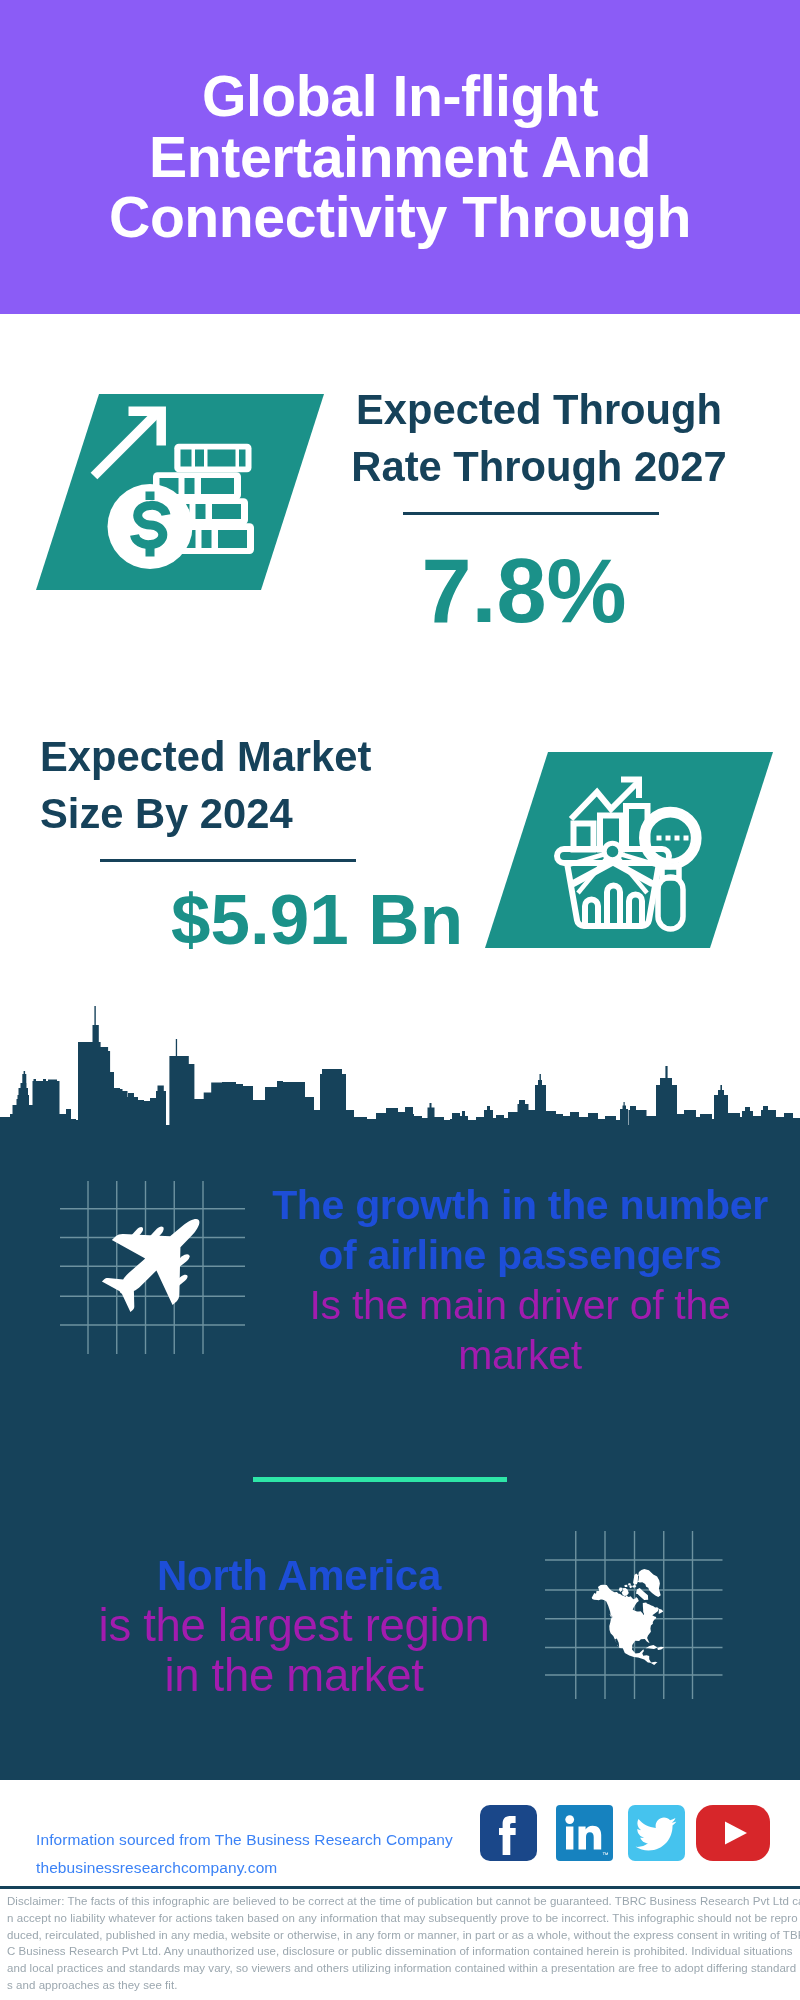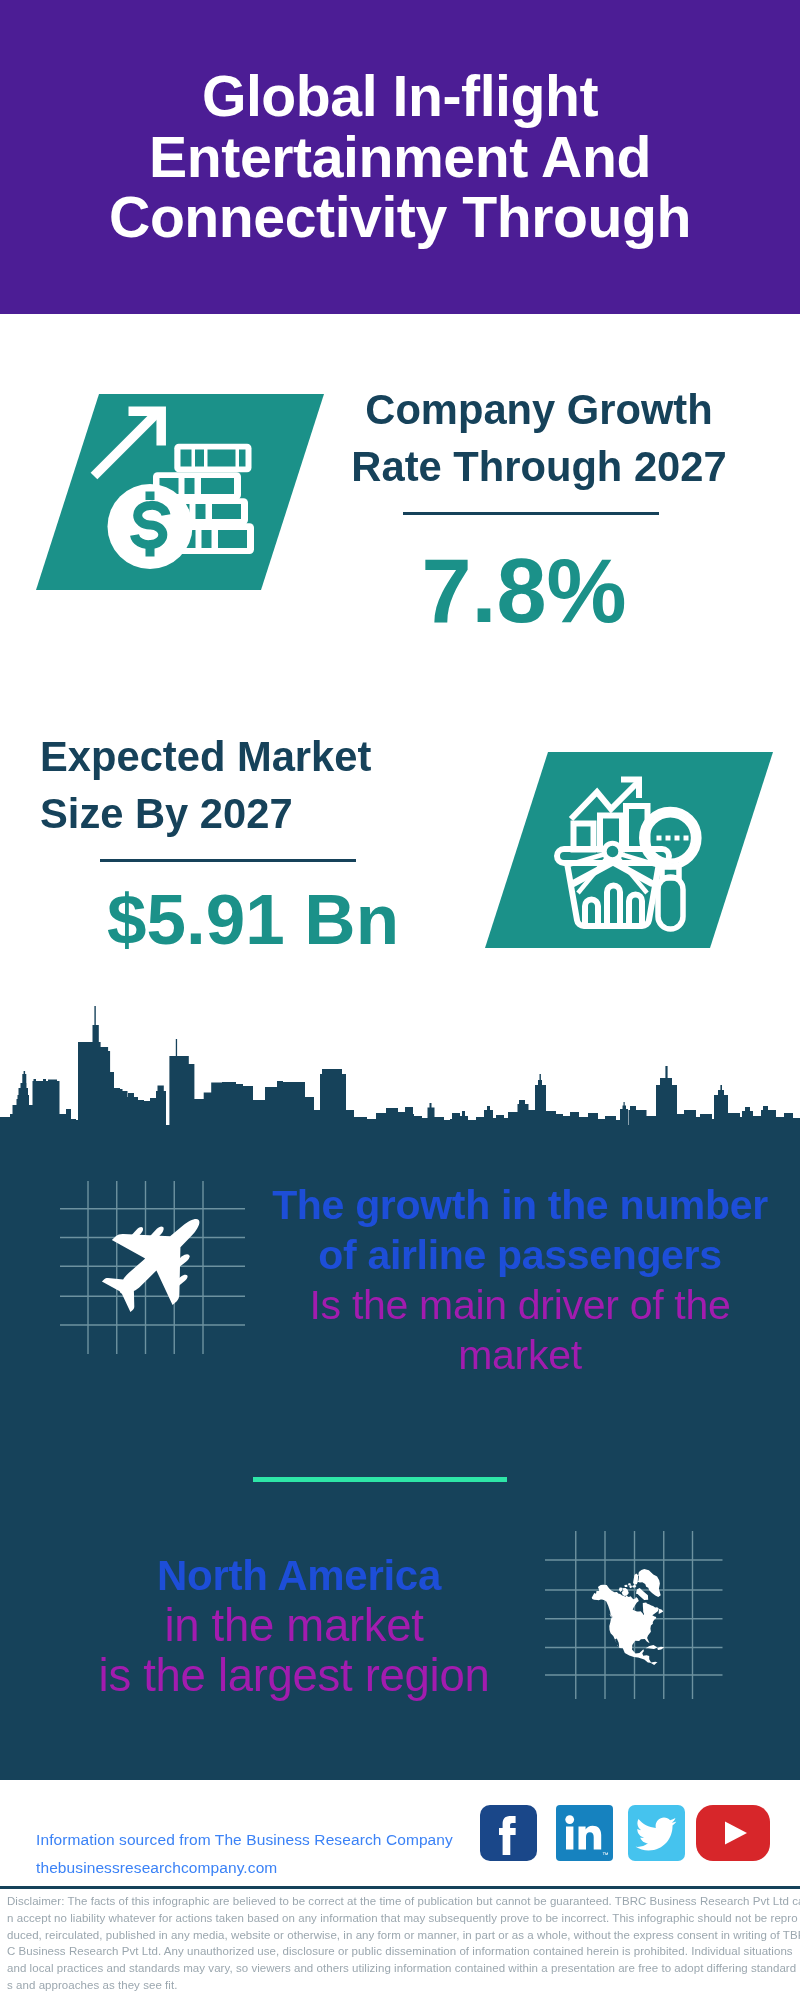--- a/index.html
+++ b/index.html
@@ -9,21 +9,21 @@
     background:#ffffff;
     position:relative;
     overflow:hidden;
     -webkit-font-smoothing:antialiased;
   }
   .page { position:relative; width:800px; height:2000px; background:#ffffff; overflow:hidden; }
 
   
   .header {
     position:absolute; left:0; top:0; width:800px; height:314px;
-    background:#4c1d95;
+    background:#8b5cf6;
   }
   .header-title {
     position:absolute; left:60px; top:66px; width:680px;
     text-align:center; color:#ffffff;
     font-size:57.2px; font-weight:bold; line-height:60.7px;
     letter-spacing:-0.45px;
   }
 
   
   .para {
@@ -52,21 +52,21 @@
     position:absolute; left:40px; top:728px; width:420px;
     color:#16425a;
     font-size:41.7px; font-weight:bold; line-height:57px;
   }
   .stat2-rule {
     position:absolute; left:100px; top:859px; width:256px; height:3px;
     background:#16425a;
   }
   .stat2-value {
     position:absolute; left:43px; top:882px; width:420px;
-    text-align:center; color:#1b9189;
+    text-align:right; color:#1b9189;
     font-size:71px; font-weight:bold; line-height:76px;
   }
 
   
   .skyline { position:absolute; left:0; top:1005px; width:800px; height:130px; display:block; }
   .darkfill { position:absolute; left:0; top:1130px; width:800px; height:650px; background:#16425a; }
 
   .sec1-text {
     position:absolute; left:260px; top:1180px; width:520px;
     text-align:center; line-height:50px;
@@ -152,21 +152,21 @@
       </g>
 
       <circle cx="114" cy="132.5" r="42.5" fill="#ffffff"></circle>
       <g fill="none" stroke="#1b9189" stroke-width="9" stroke-linecap="butt">
         <path d="M130 121 a14 11 0 0 0 -16 -9.5 a12 9.5 0 0 0 0 19.5 h0.5 a12 9.5 0 0 1 0 19.5 a14 11 0 0 1 -16 -9.5"></path>
         <path d="M114 106 v-8.5 M114 154 v8.5"></path>
       </g>
     </g>
   </svg>
   <div class="stat1-label">
-    <div>Company Growth</div>
+    <div>Expected Through</div>
     <div>Rate Through 2027</div>
   </div>
   <div class="stat1-rule"></div>
   <div class="stat1-value">7.8%</div>
 
   <svg class="para stat2-shape" viewBox="0 0 288 196" style="background:none">
     <polygon points="63,0 288,0 225,196 0,196" fill="#1b9189"></polygon>
     <g fill="none" stroke="#ffffff" stroke-width="5.5">
 
       <path d="M86 67 L112 40 L126 57 L153 30" stroke-linejoin="miter" stroke-width="6"></path>
@@ -202,21 +202,21 @@
       <g fill="#ffffff" stroke="none">
         <rect x="171.5" y="83.5" width="5" height="5"></rect>
         <rect x="180.5" y="83.5" width="5" height="5"></rect>
         <rect x="189.5" y="83.5" width="5" height="5"></rect>
         <rect x="198.5" y="83.5" width="5" height="5"></rect>
       </g>
     </g>
   </svg>
   <div class="stat2-label">
     <div>Expected Market</div>
-    <div>Size By 2027</div>
+    <div>Size By 2024</div>
   </div>
   <div class="stat2-rule"></div>
   <div class="stat2-value">$5.91 Bn</div>
 
   <svg class="skyline" viewBox="0 0 800 130" preserveAspectRatio="none">
     <path id="skypath" fill="#16425a" d="M0 130V112h13V130zM10 130V109h9V130zM17 130V114h7V130zM24 130V112h5V130zM28 130V116h5V130zM12.5 130V100h20V130zM16.5 130V94h12V130zM17.5 130V90h11.5V130zM18.5 130V83h9.5V130zM20.5 130V78h6V130zM22.3 130V69h4V130zM23.6 130V66h1.5V130zM32.5 130V76h27V130zM33.5 130V74h2.5V130zM43 130V74h3V130zM48 130V74.5h9V130zM59.5 130V109h4.5V130zM63 130V109h8V130zM66 130V104h5V130zM70 130V114h6V130zM76 130V115h6V130zM78 130V37h22.6V130zM92.5 130V20h6.3V130zM94.4 130V1h1.4V130zM100.6 130V42h7.5V130zM108.1 130V46h2V130zM110 130V67h4V130zM113.7 130V83h6.3V130zM120 130V84h2.5V130zM122.5 130V86h5V130zM126 130V92h12V130zM128 130V88h6V130zM134 130V95h10V130zM140 130V96h12V130zM150 130V93h10V130zM156 130V86h10V130zM157.5 130V80.6h6.3V130zM169.4 130V51h19.4V130zM175.8 130V34h1.3V130zM188.7 130V59h5.7V130zM194.4 130V94h9.4V130zM203.7 130V87.5h7.6V130zM211.2 130V77.5h15.7V130zM222 130V77h14V130zM236 130V79h7V130zM243 130V81h10V130zM249 130V105h16V130zM249 130V98h4V130zM253 130V95h12V130zM265 130V82h14V130zM277 130V76h6V130zM283 130V77h22V130zM305 130V92h9V130zM312 130V105h8V130zM320 130V69h26V130zM322 130V64h20V130zM346 130V105h8V130zM352 130V112h15V130zM366 130V114h10V130zM376 130V108h12V130zM386 130V103h12V130zM398 130V107h12V130zM402 130V109h12V130zM405 130V102h8V130zM412 130V111h10V130zM420 130V113h8V130zM427.5 130V102.5h7V130zM429.5 130V98h2V130zM434 130V112h10V130zM442 130V115h10V130zM450 130V114h10V130zM452 130V108h8V130zM459 130V111h9V130zM462 130V106h3V130zM468 130V115h10V130zM476 130V112h8V130zM484 130V105h9V130zM487 130V101h3V130zM492 130V113h10V130zM496 130V110h8V130zM503 130V113h9V130zM508 130V107h12V130zM517.5 130V99h11V130zM519 130V95h6V130zM528 130V105h9V130zM535 130V80h11V130zM538 130V75h4V130zM539.5 130V69h1.4V130zM546 130V106h10V130zM553 130V109h10V130zM561 130V111h11V130zM570 130V107h9V130zM578 130V112h12V130zM588 130V108h10V130zM596 130V114h12V130zM605 130V111h11V130zM613 130V115h8V130zM620 130V104h8V130zM622.5 130V100.5h3.5V130zM623.5 130V97h1.2V130zM628.5 130V105h18V130zM630 130V101h6V130zM645 130V111h12V130zM656 130V80h21V130zM660 130V73h12V130zM665.4 130V61h2.2V130zM677 130V109h14V130zM684 130V105h12V130zM692 130V112h12V130zM700 130V109h12V130zM708 130V114h8V130zM714 130V90h14V130zM718 130V85h6V130zM720.4 130V80h1.6V130zM728 130V108h12V130zM736 130V112h8V130zM742 130V106h11V130zM745 130V102h5V130zM752 130V111h9V130zM761 130V105h15V130zM763 130V101h5V130zM776 130V112h10V130zM784 130V108h9V130zM792 130V113h8V130zM0 120h800v10H0z"></path>
   </svg>
   <div class="darkfill"></div>
 
   <svg class="plane-icon" viewBox="0 0 200 190">
@@ -293,22 +293,22 @@
       <line x1="5" y1="137.5" x2="182.5" y2="137.5"></line>
       <line x1="5" y1="165" x2="182.5" y2="165"></line>
     </g>
     <g fill="#ffffff" fill-rule="evenodd">
       <path d="M57.9 76.9L60.7 75.0L63.2 74.7L66.7 75.0L69.0 78.2L71.3 80.5L74.5 82.2L77.0 82.0L78.2 83.4L80.2 83.9L82.2 85.6L83.6 85.8L85.4 86.7L86.5 85.8L88.8 86.9L90.7 86.2L91.7 87.4L93.3 89.2L95.3 88.6L96.0 87.0L97.8 88.6L98.8 90.9L96.9 92.5L96.0 93.8L93.5 97.7L92.7 99.5L94.3 100.5L97.0 101.4L99.0 101.4L100.7 101.3L102.9 103.8L103.7 105.3L104.1 104.1L103.2 101.9L103.1 99.0L102.9 96.7L102.8 93.0L106.2 92.5L106.9 93.6L109.5 94.4L111.3 95.6L113.0 96.1L115.1 97.6L117.2 97.2L118.9 98.8L117.8 101.3L114.8 103.4L112.3 105.2L114.5 106.5L116.3 107.0L115.5 109.1L114.4 109.5L112.8 111.9L112.9 113.7L110.9 115.5L110.4 118.5L110.9 121.8L108.0 125.5L107.1 128.0L109.6 133.3L106.8 131.5L104.8 129.0L100.9 129.3L99.1 131.0L95.2 130.8L92.3 135.0L92.0 139.6L95.5 143.6L99.4 143.0L103.4 139.2L103.9 140.9L102.3 143.3L103.2 145.8L106.6 145.3L109.2 146.0L109.2 149.2L111.1 152.6L115.4 151.7L117.6 152.4L116.4 153.1L114.2 155.0L110.5 152.8L107.9 152.6L104.3 149.4L101.2 148.5L98.1 147.6L93.9 147.0L89.3 145.6L84.8 143.1L82.8 138.2L79.6 138.0L76.9 134.2L75.1 129.3L76.8 128.4L78.7 132.7L79.2 136.8L77.7 136.0L75.0 129.8L73.3 126.1L70.6 123.2L69.5 120.1L69.3 116.0L70.2 112.8L70.9 108.9L72.5 107.1L70.6 104.7L70.1 101.6L69.3 98.9L68.3 96.0L67.3 93.7L66.3 91.6L64.4 90.3L62.0 89.6L60.7 89.4L58.7 90.2L57.3 90.0L54.2 89.8L52.3 89.0L51.7 87.7L54.3 83.0L56.0 83.7L56.5 81.0L59.2 80.9L58.8 78.9L58.1 77.4ZM97.7 71.7L98.2 65.5L98.9 62.1L101.4 59.9L104.3 59.0L108.9 60.2L113.3 64.5L117.1 66.5L119.2 70.3L119.9 73.4L118.9 78.8L120.7 85.2L118.3 87.0L115.3 85.4L112.0 83.1L109.2 80.3L108.3 77.8L106.2 76.7L105.2 74.0L102.3 72.3L99.8 72.6ZM97.2 79.3L99.7 77.9L102.9 81.1L107.9 85.3L108.2 89.8L104.2 90.1L100.5 86.7L97.6 84.0L96.0 83.7L96.5 80.9ZM82.3 78.2L85.5 77.9L87.5 79.5L88.8 83.0L86.9 85.5L84.6 86.0L82.4 84.4L81.7 82.2L83.5 80.5ZM93.1 72.7L94.4 64.9L96.3 63.4L99.0 66.0L98.4 70.6L96.8 74.3L94.4 74.8ZM79.7 77.5L82.2 77.7L82.3 80.3L80.2 81.9L78.9 79.4ZM118.7 104.0L120.7 102.9L123.2 101.4L121.9 99.7L119.2 98.7L118.7 101.5ZM105.5 138.2L109.4 136.0L113.5 135.1L117.4 137.6L114.0 138.9L108.2 138.3ZM117.3 138.0L120.9 136.8L124.3 137.2L121.2 139.5L117.9 139.9ZM92.1 75.9L94.8 74.8L96.4 75.9L95.3 77.6L93.0 77.5ZM89.3 76.0L91.3 75.2L92.2 77.3L90.0 78.2ZM87.9 73.7L90.2 73.0L91.0 75.2L88.6 75.6ZM69.5 104.0L71.0 107.2L72.2 107.6L70.8 105.2ZM84.4 74.9L87.2 74.8L87.4 77.0L84.8 77.1Z"></path>
     </g>
   </svg>
 
   <div class="sec2-text">
     <div class="accent" style="padding-left:10px">North America</div>
+    <div class="white">is the largest region</div>
     <div class="white">in the market</div>
-    <div class="white">is the largest region</div>
   </div>
 
   <div class="footer-text">
     <div>Information sourced from The Business Research Company</div>
     <div>thebusinessresearchcompany.com</div>
   </div>
 
   <svg class="social" style="left:480px" viewBox="0 0 57 56">
     <rect x="0" y="0" width="57" height="56" rx="10" fill="#1a4789"></rect>
     <path d="M35.6 30.0 h-5.3 V50 h-7.7 V30.0 h-3.6 v-7.0 h3.6 v-3.9 c0 -5.1 2.1 -8.1 8.0 -8.1 h5.0 v7.0 h-3.1 c-2.3 0 -2.4 0.9 -2.4 2.5 v2.5 h5.6 z" fill="#ffffff"></path>

